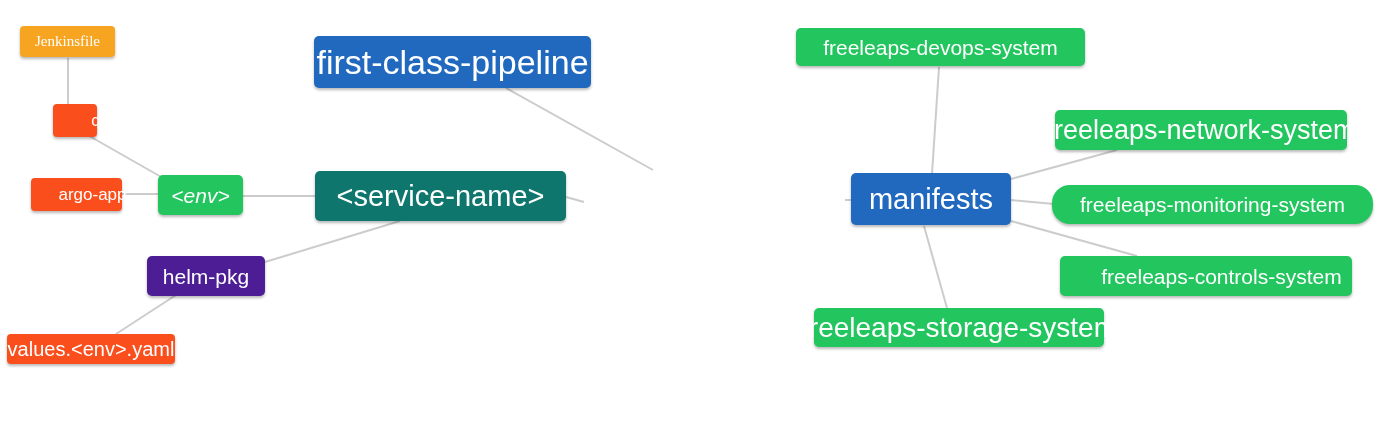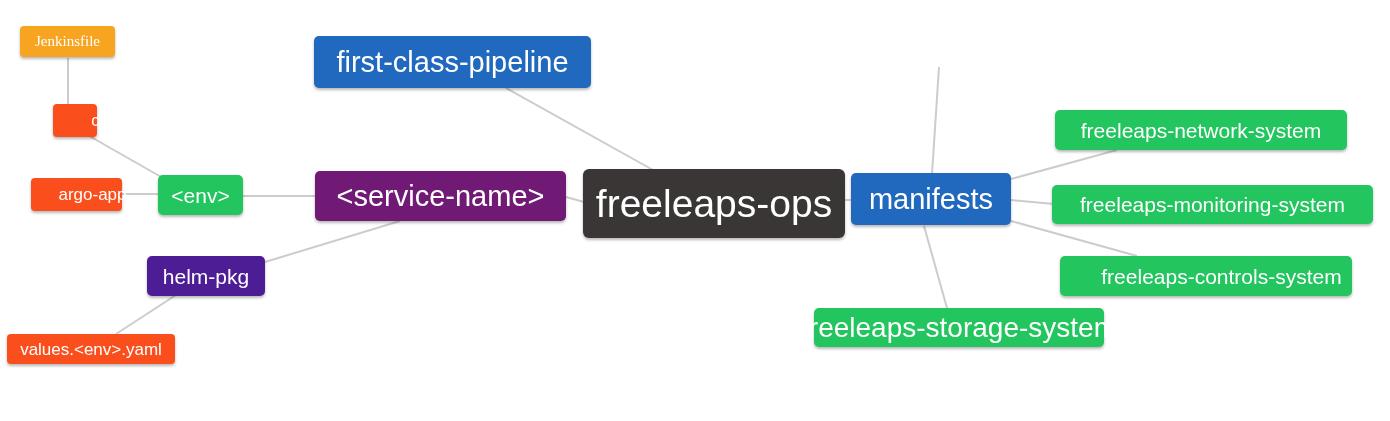--- a/index.html
+++ b/index.html
@@ -35,29 +35,29 @@
     white-space: nowrap;
     border-radius: 5px;
     box-shadow: 0 2px 3px rgba(0,0,0,0.28);
     cursor: default;
     line-height: 1;
   }
   
   .n-jenkinsfile { left:20px;  top:26px;  width:95px;  height:31px; font-size:15px; border-radius:4px; }
   .n-ci          { left:53px;  top:104px; width:31px;  height:33px; font-size:16px; border-radius:4px; }
   .n-argo-app    { left:31px;  top:178px; width:91px;  height:33px; font-size:17px; border-radius:4px; }
-  .n-env         { left:158px; top:175px; width:85px;  height:40px; font-size:21px; }
+  .n-env         { left:158px; top:175px; width:85px;  height:40px; font-size:21px;font-style:italic; }
   .n-helm-pkg    { left:147px; top:256px; width:118px; height:40px; font-size:21px; }
-  .n-values      { left:7px;   top:334px; width:168px; height:30px; font-size:17px; border-radius:4px; }
-  .n-pipeline    { left:314px; top:36px;  width:277px; height:52px; font-size:29px; }
+  .n-values      { left:7px;   top:334px; width:168px; height:30px; font-size:20px; border-radius:4px; }
+  .n-pipeline    { left:314px; top:36px;  width:277px; height:52px; font-size:34px; }
   .n-service     { left:315px; top:171px; width:251px; height:50px; font-size:29px; }
   .n-ops         { left:583px; top:169px; width:262px; height:69px; font-size:39px; border-radius:6px; }
   .n-manifests   { left:851px; top:173px; width:160px; height:52px; font-size:29px; }
   .n-devops      { left:796px; top:28px;  width:289px; height:38px; font-size:21px; }
-  .n-network     { left:1055px;top:110px; width:292px; height:40px; font-size:21px; }
+  .n-network     { left:1055px;top:110px; width:292px; height:40px; font-size:27px; }
   .n-monitoring  { left:1052px;top:185px; width:321px; height:39px; font-size:21px; }
   .n-controls    { left:1060px;top:256px; width:292px; height:40px; font-size:21px; }
   .n-storage     { left:814px; top:308px; width:290px; height:39px; font-size:28px; }
 </style>
 </head>
 <body>
 
 <div id="canvas">
 
   <svg id="edges" viewBox="0 0 1390 421" xmlns="http://www.w3.org/2000/svg">
@@ -77,21 +77,21 @@
     <line class="edge" x1="924" y1="226" x2="947" y2="308" stroke="#cccccc"></line>
   </svg>
 
   <div class="node n-jenkinsfile" style="background: rgb(247, 164, 33); font-family: Liberation Serif, serif;">Jenkinsfile</div>
   <div class="node n-ci" style="background: rgb(250, 78, 28); padding-left: 44px;">ci</div>
   <div class="node n-argo-app" style="background: rgb(250, 78, 28); padding-left: 32px;">argo-app</div>
   <div class="node n-env" style="background: rgb(34, 197, 94);">&lt;env&gt;</div>
   <div class="node n-helm-pkg" style="background: #4c1d95;">helm-pkg</div>
   <div class="node n-values" style="background: rgb(250, 78, 28);">values.&lt;env&gt;.yaml</div>
   <div class="node n-pipeline" style="background: rgb(32, 105, 191);">first-class-pipeline</div>
-  <div class="node n-service" style="background: #701a75;">&lt;service-name&gt;</div>
-  <div class="node n-ops" style="background: rgb(58, 54, 54);">freeleaps-ops</div>
+  <div class="node n-service" style="background: #0f766e;">&lt;service-name&gt;</div>
   <div class="node n-manifests" style="background: rgb(32, 105, 191);">manifests</div>
+  <div class="node n-devops" style="background: rgb(34, 197, 94);">freeleaps-devops-system</div>
   <div class="node n-network" style="background: rgb(34, 197, 94);">freeleaps-network-system</div>
-  <div class="node n-monitoring" style="background: rgb(34, 197, 94);">freeleaps-monitoring-system</div>
+  <div class="node n-monitoring" style="background: rgb(34, 197, 94); border-radius: 18px;">freeleaps-monitoring-system</div>
   <div class="node n-controls" style="background: rgb(34, 197, 94); padding-left: 31px;">freeleaps-controls-system</div>
   <div class="node n-storage" style="background: rgb(34, 197, 94);">freeleaps-storage-system</div>
 
 </div>
 
 </body></html>

